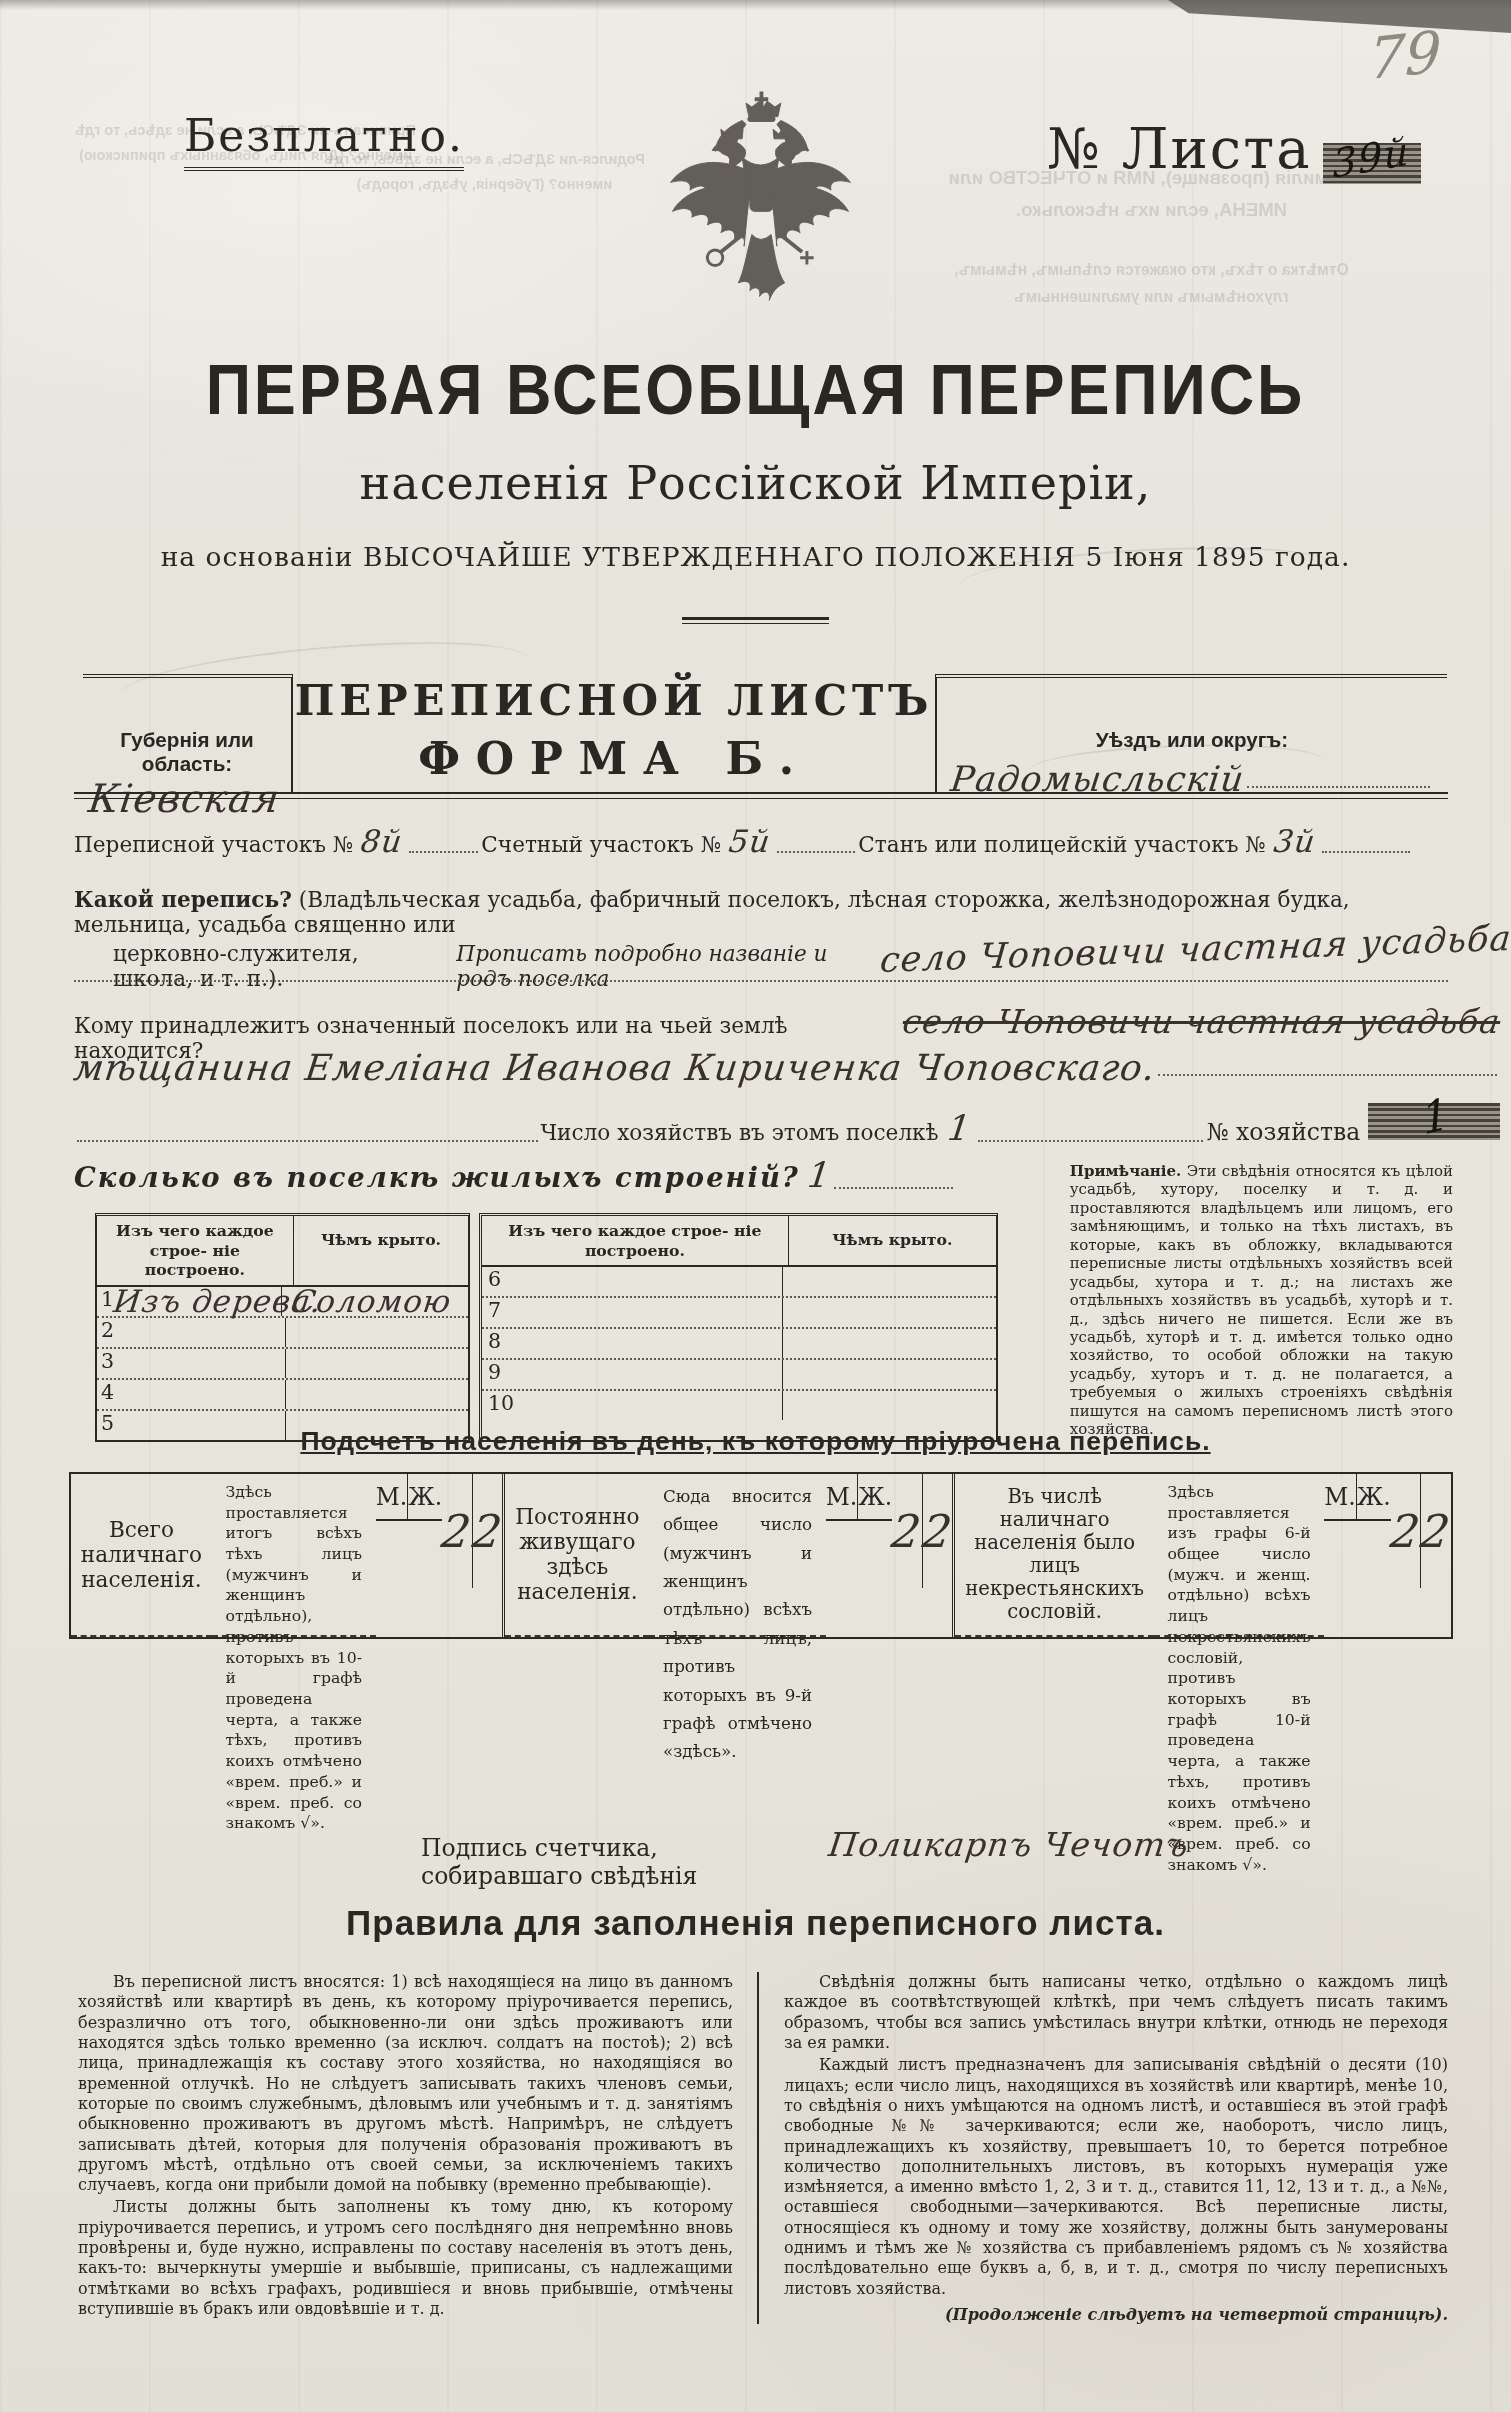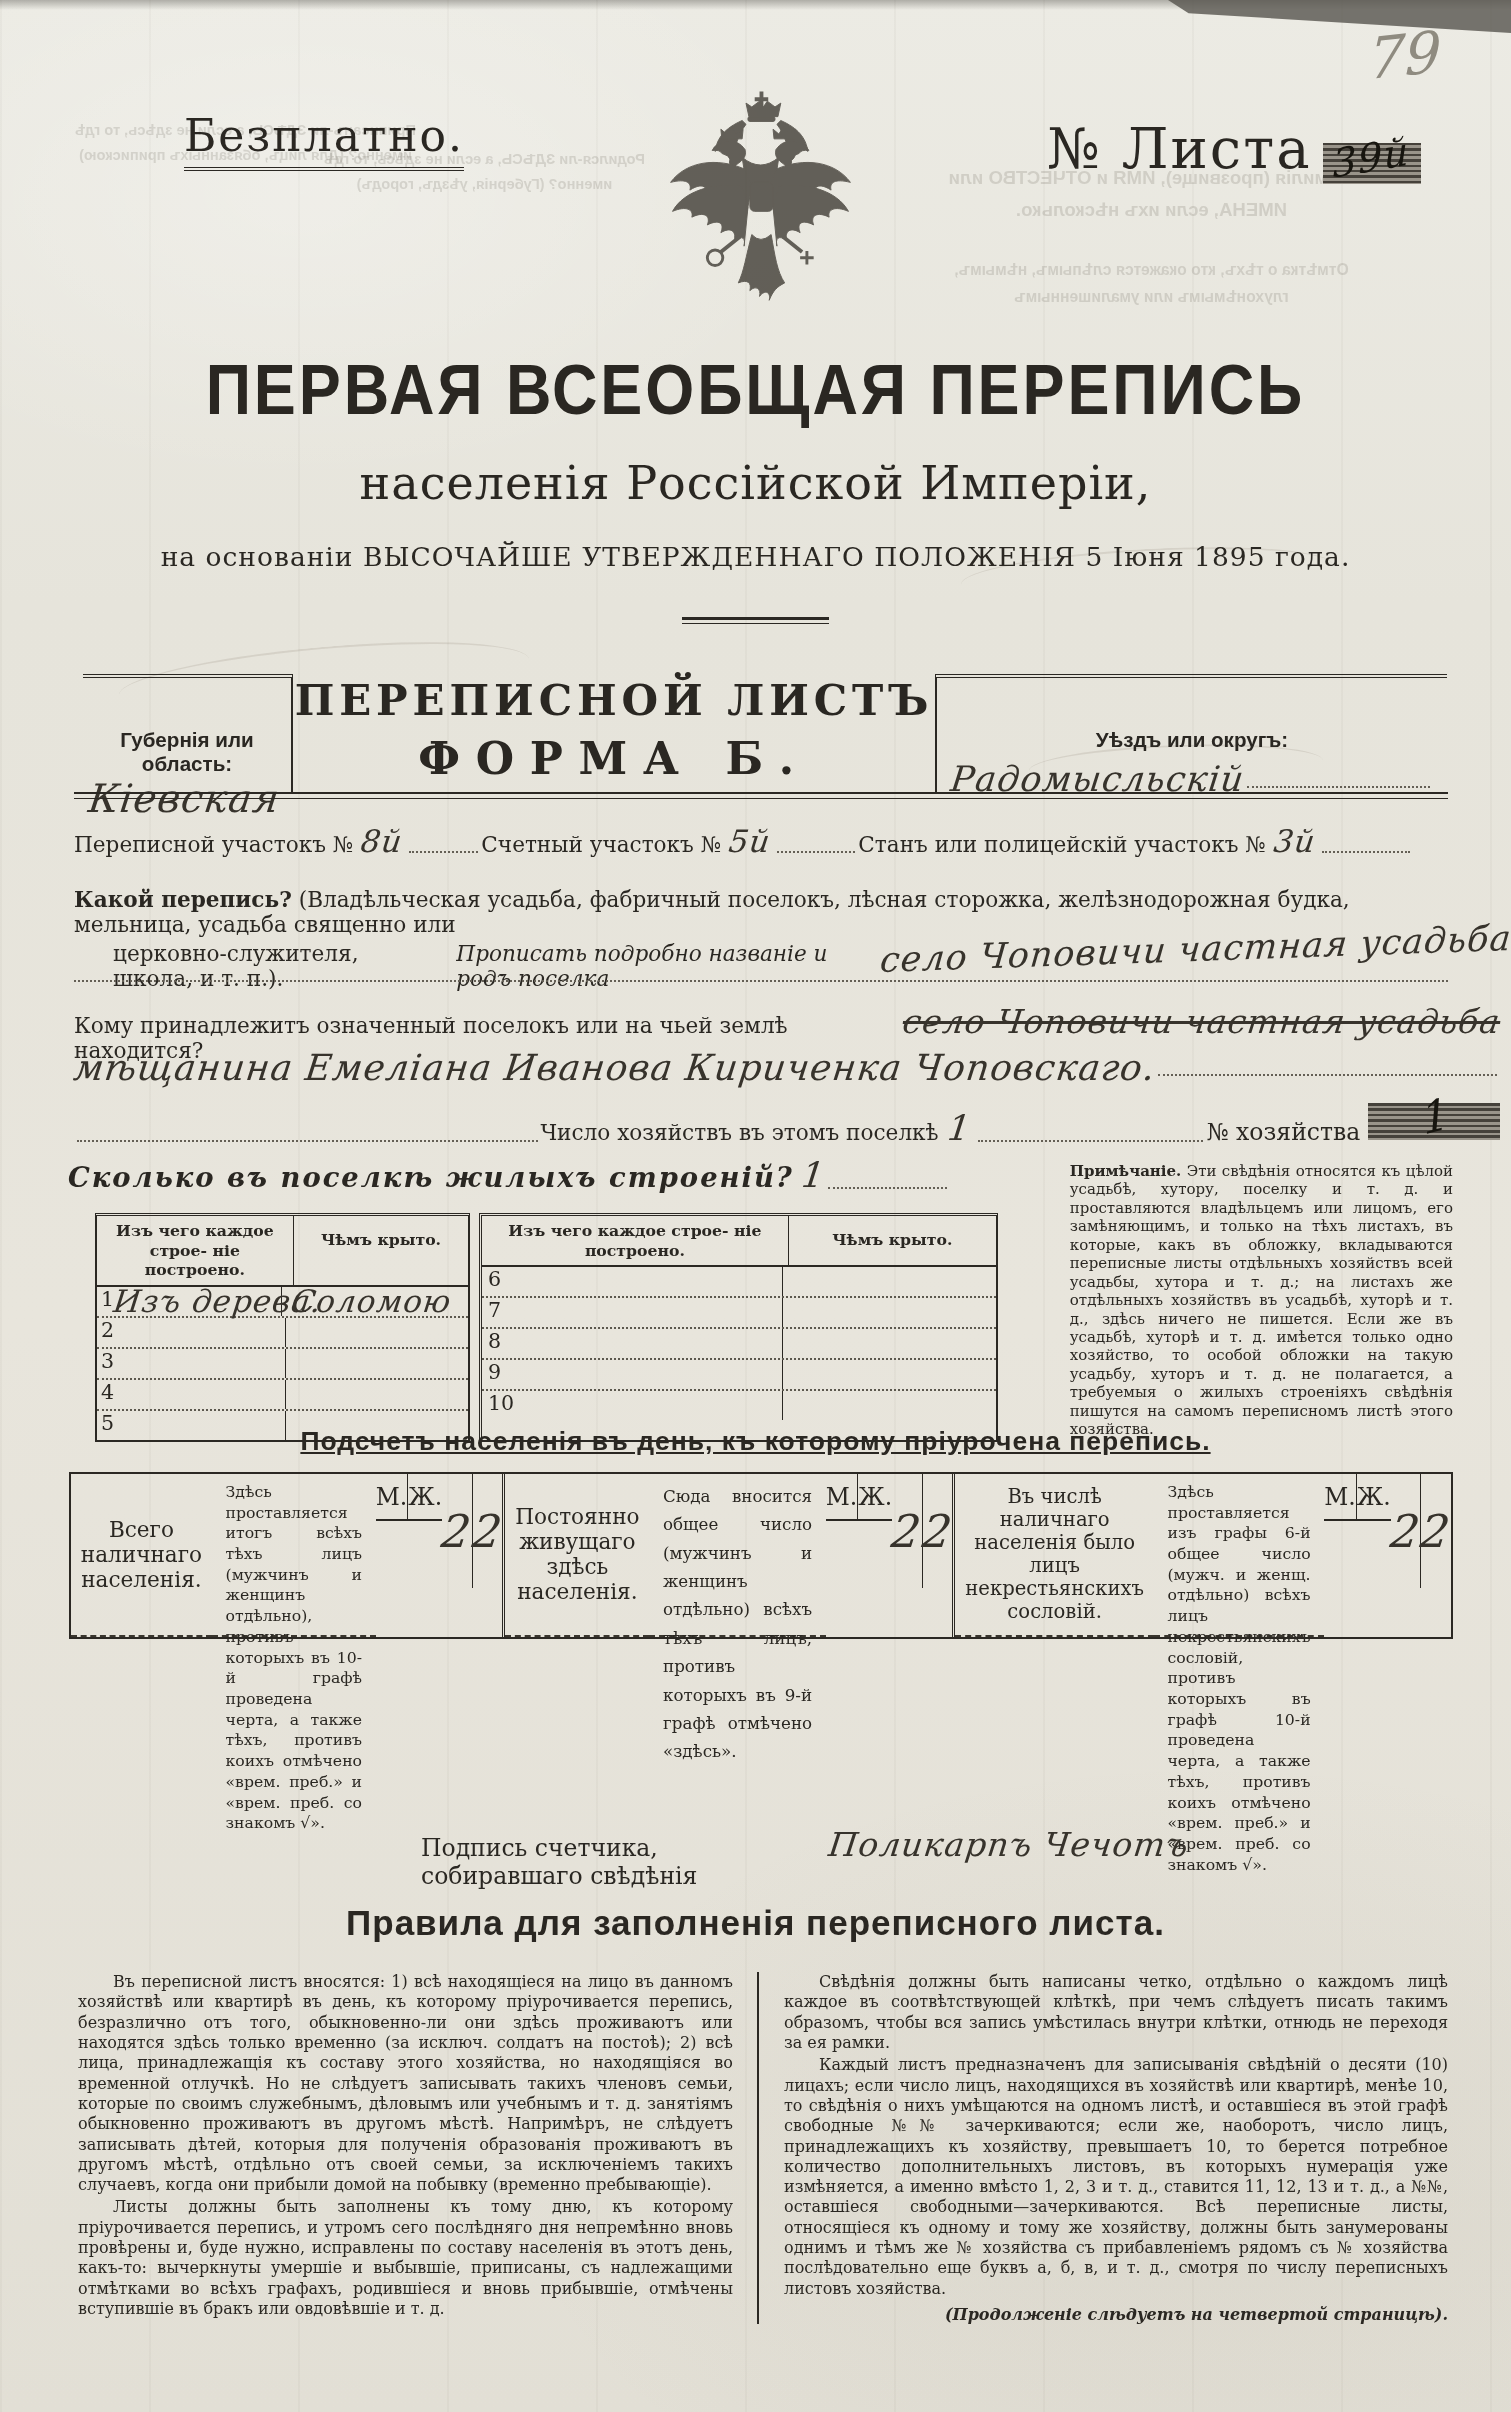--- a/index.html
+++ b/index.html
@@ -189,21 +189,21 @@
     <span class="dots" style="max-width:490px;"></span>
     <span>Число хозяйствъ въ этомъ поселкѣ</span>
     <span class="hw" style="font-size:35px;margin:0 3.9px -7.8px 9.8px;">1</span>
     <span class="dots" style="max-width:225px;"></span>
     <span style="font-size:23.5px;">№ хозяйства</span>
     <span class="hatch" style="width:132px;height:37px;margin-left:7.8px;">
       <span class="hw" style="font-size:43px;left:54px;top:-11.8px;transform:rotate(-14deg) skewX(-8deg);">1</span>
     </span>
   </div>
 
-  <div class="abs fill" style="left:68px;top:1155px;width:882px;">
+  <div class="abs fill" style="left:74px;top:1155px;width:882px;">
     <span class="b it" style="font-size:27.4px;letter-spacing:2px;">Сколько въ поселкѣ жилыхъ строеній?</span>
     <span class="hw" style="font-size:35px;margin:0 0 -7.8px 7.8px;">1</span>
     <span class="dots"></span>
   </div>
 
   <div class="abs" style="left:95px;top:1213px;width:1358px;display:flex;">
 
     <div class="btable" style="width:372px;">
       <div class="bt-head">
         <div class="bt-c1" style="width:184px;">Изъ чего каждое строе- ніе построено.</div>

